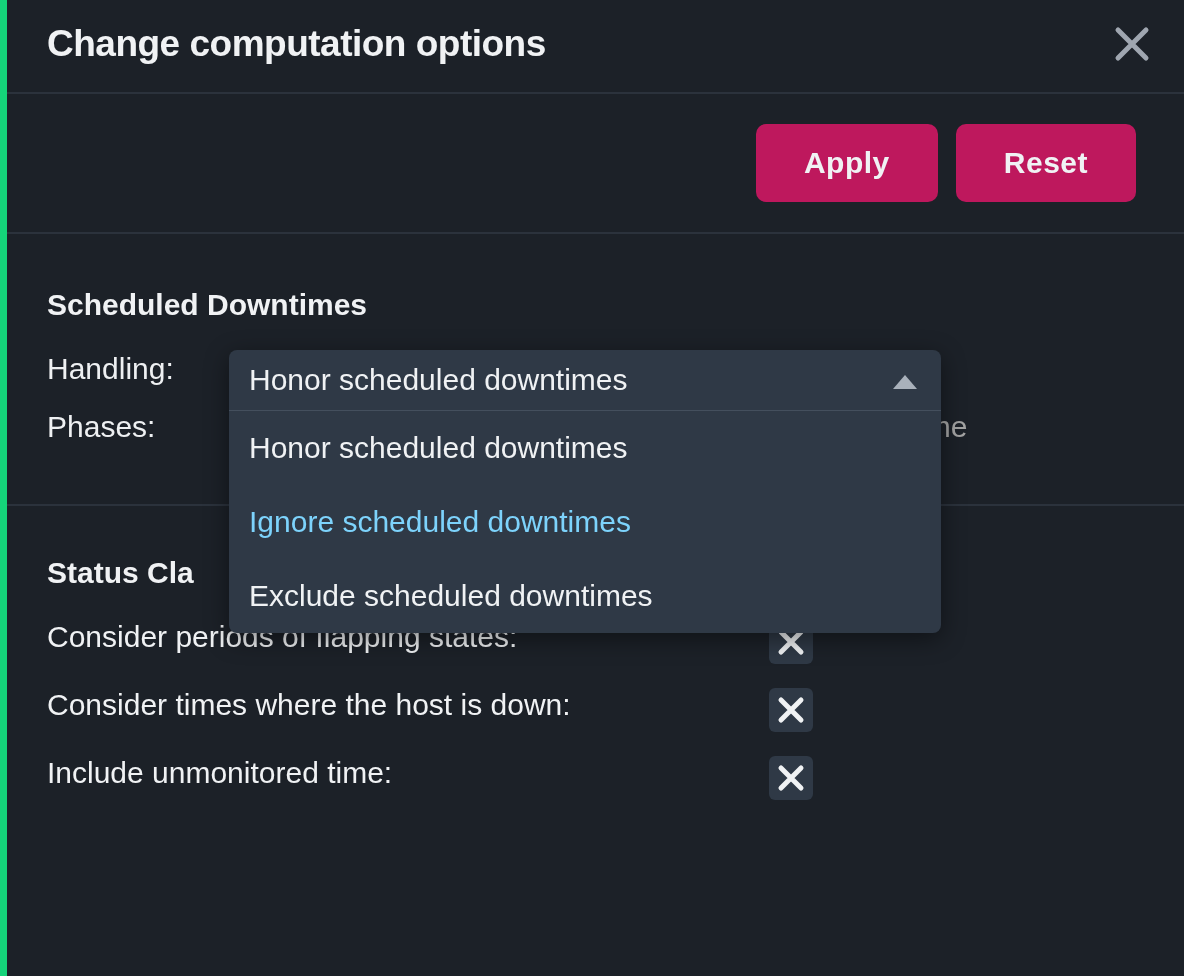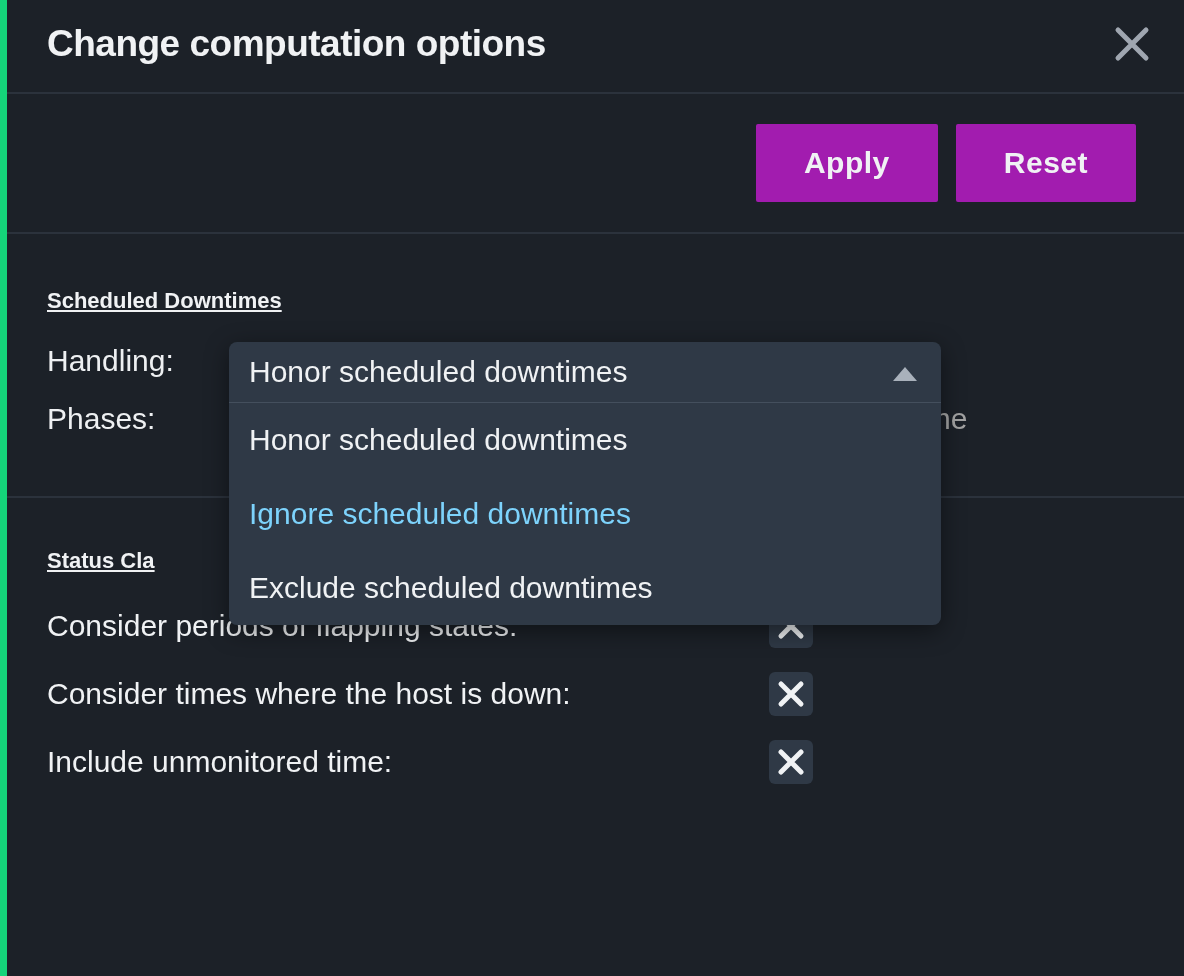--- a/index.html
+++ b/index.html
@@ -21,30 +21,30 @@
   .close-x { cursor: pointer; padding-top: 4px; }
   .close-x svg { width: 44px; height: 44px; }
   .close-x svg path { stroke: #9fa6b0; stroke-width: 5; stroke-linecap: round; }
 
   .actions {
     display: flex; justify-content: flex-end; gap: 18px;
     padding: 30px 48px 30px 40px;
     border-bottom: 2px solid #2b323c;
   }
   .btn {
-    background: #a21caf; color: #f0f2f4;
+    background: #be185d; color: #f0f2f4;
     font-size: 30px; font-weight: 700;
     padding: 22px 48px;
-    border: none; border-radius: 2px;
+    border: none; border-radius: 10px;
     cursor: pointer;
     letter-spacing: 0.5px;
   }
 
   .section { padding: 54px 40px 0 40px; }
-  .section-title { font-size: 22px; font-weight: 700; margin-bottom: 30px; text-decoration: underline; }
+  .section-title { font-size: 30px; font-weight: 700; margin-bottom: 30px; }
 
   .field-label {
     font-size: 30px; font-weight: 400;
     color: #eef0f2;
   }
   .row-handling {
     position: relative;
     display: flex; align-items: center;
     margin-bottom: 24px;
   }
@@ -87,21 +87,21 @@
   }
   .dd-option.highlight { color: #7dd3fc; }
 
   .section-status {
     border-top: 2px solid #2b323c;
     margin-top: 60px;
     padding: 50px 40px 0 40px;
   }
   .status-wrap { position: relative; }
   .status-row {
-    display: flex; align-items: center;
+    display: flex; align-items: flex-start;
     margin-top: 24px;
   }
   .status-label { font-size: 30px; width: 722px; flex-shrink: 0; }
   .checkbox {
     width: 44px; height: 44px;
     background: #2f3946;
     border-radius: 6px;
     display: flex; align-items: center; justify-content: center;
     cursor: pointer;
   }

